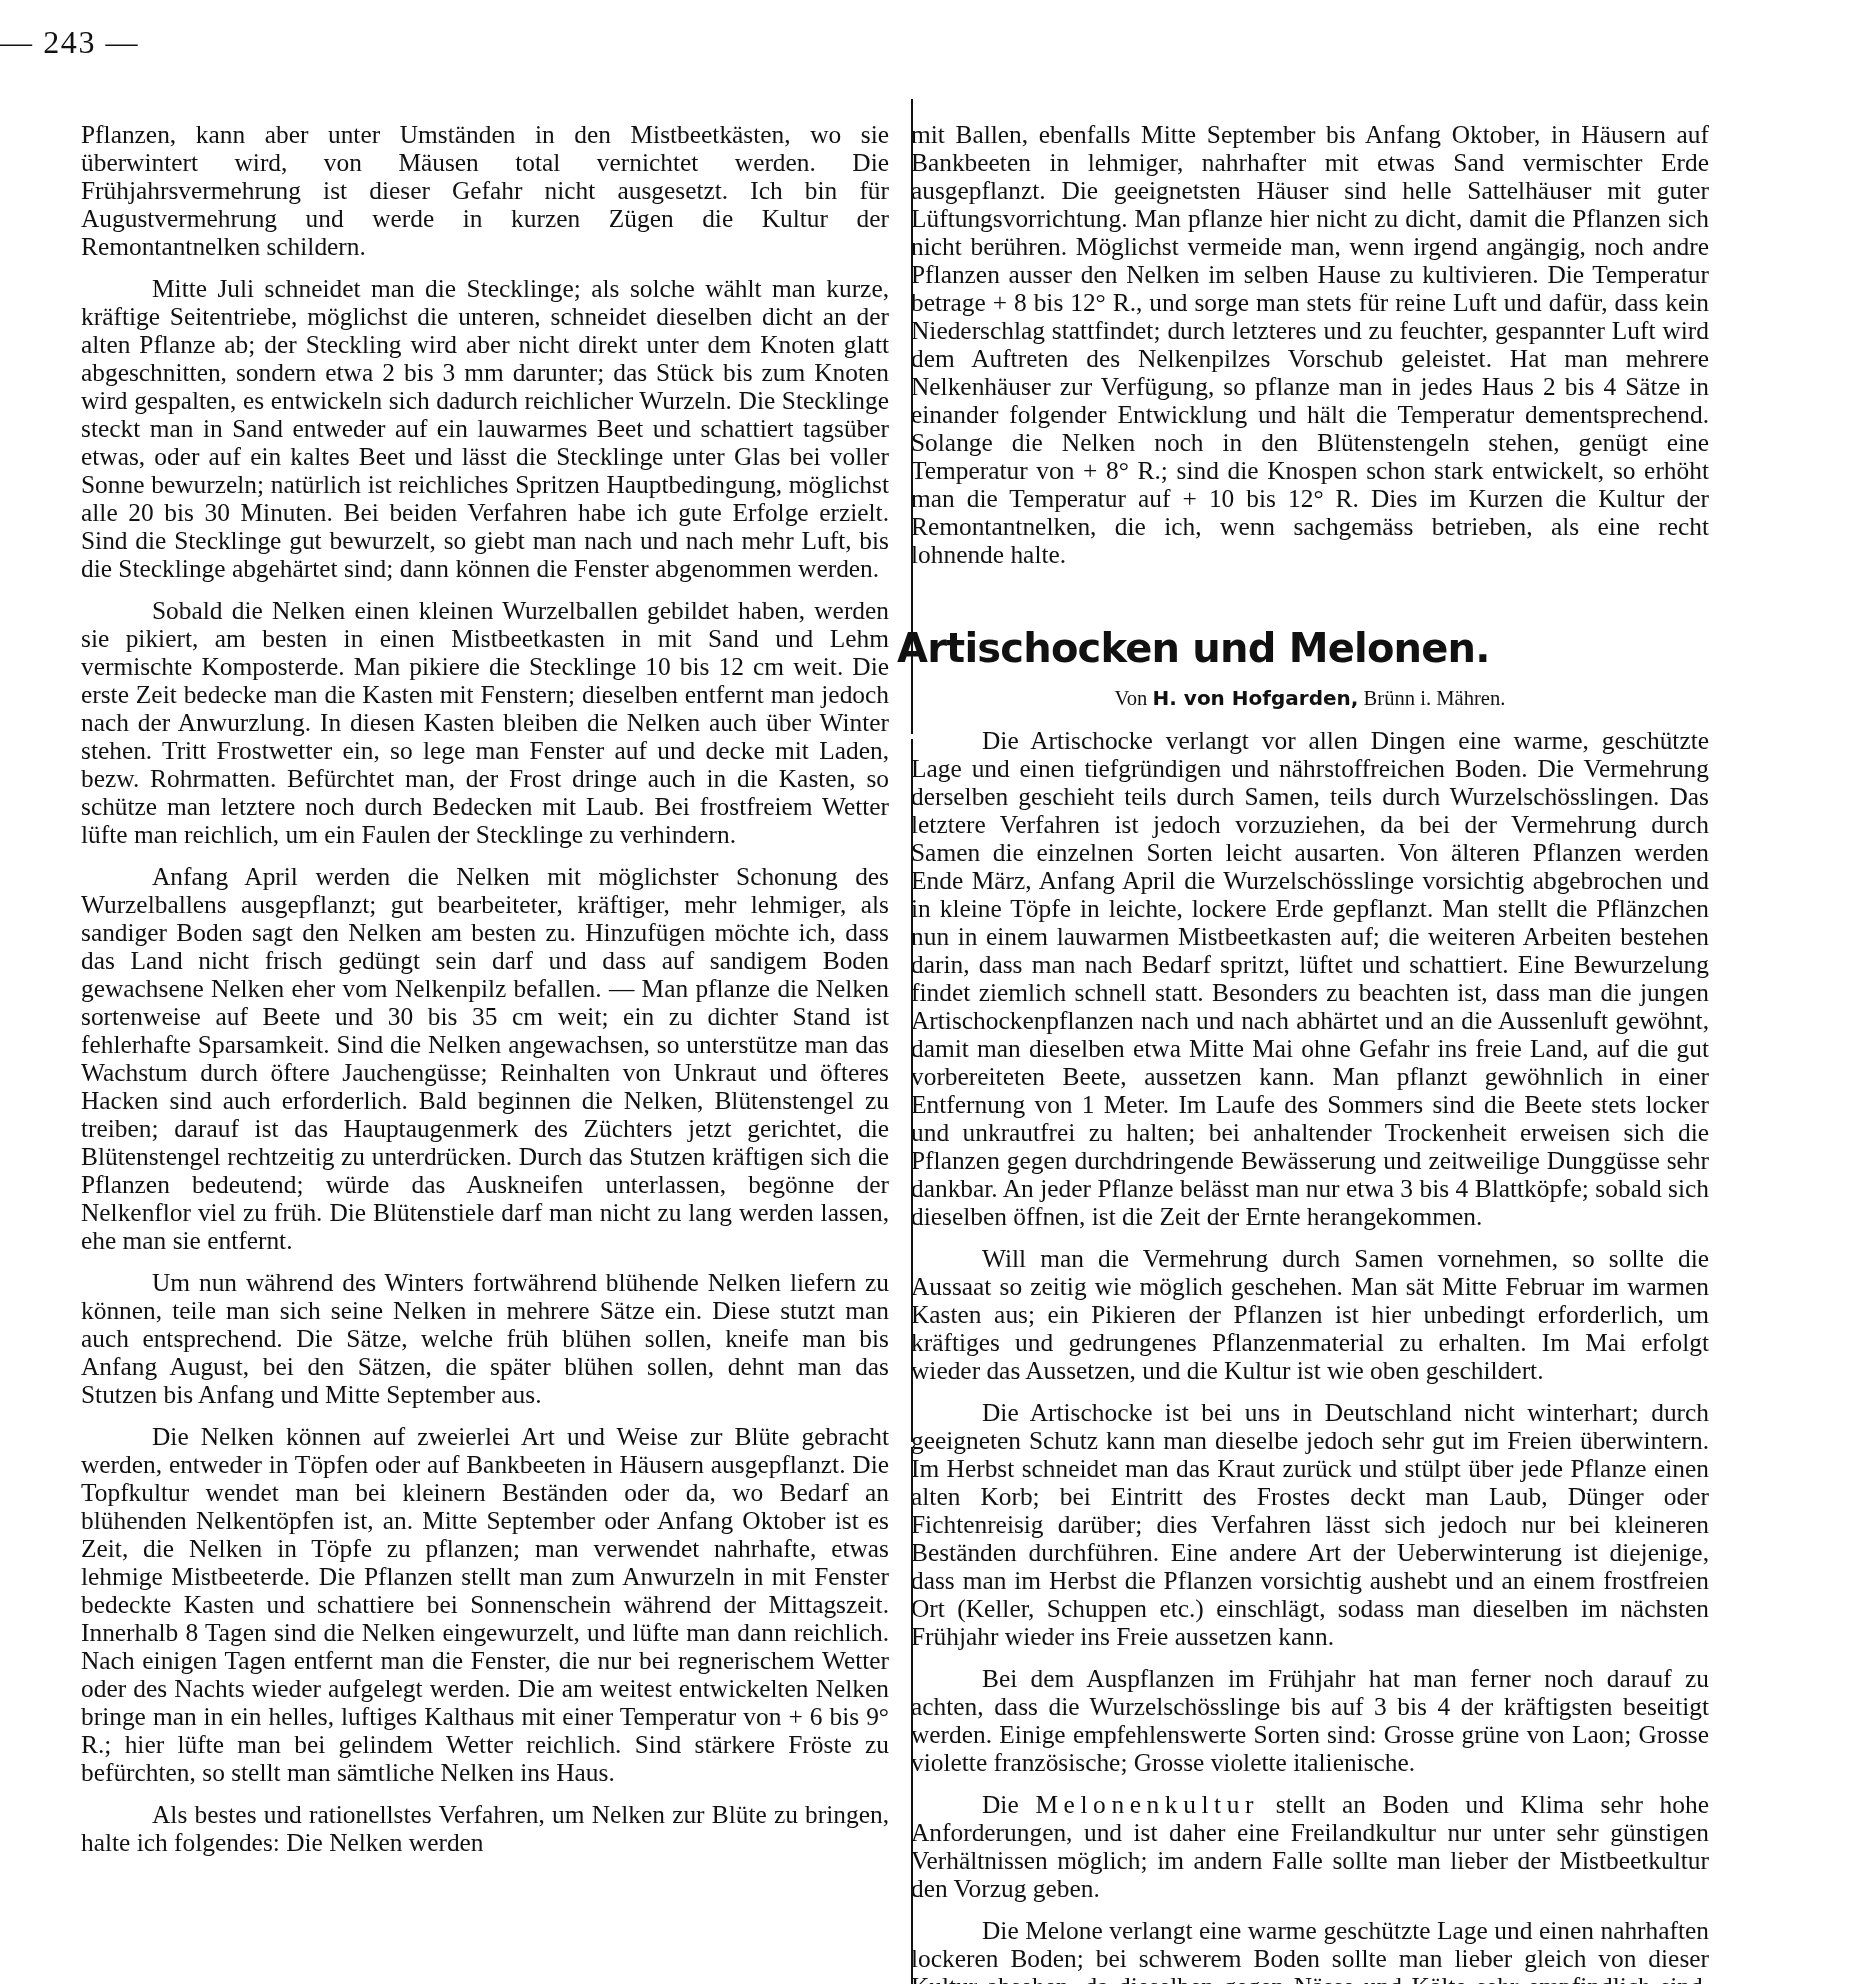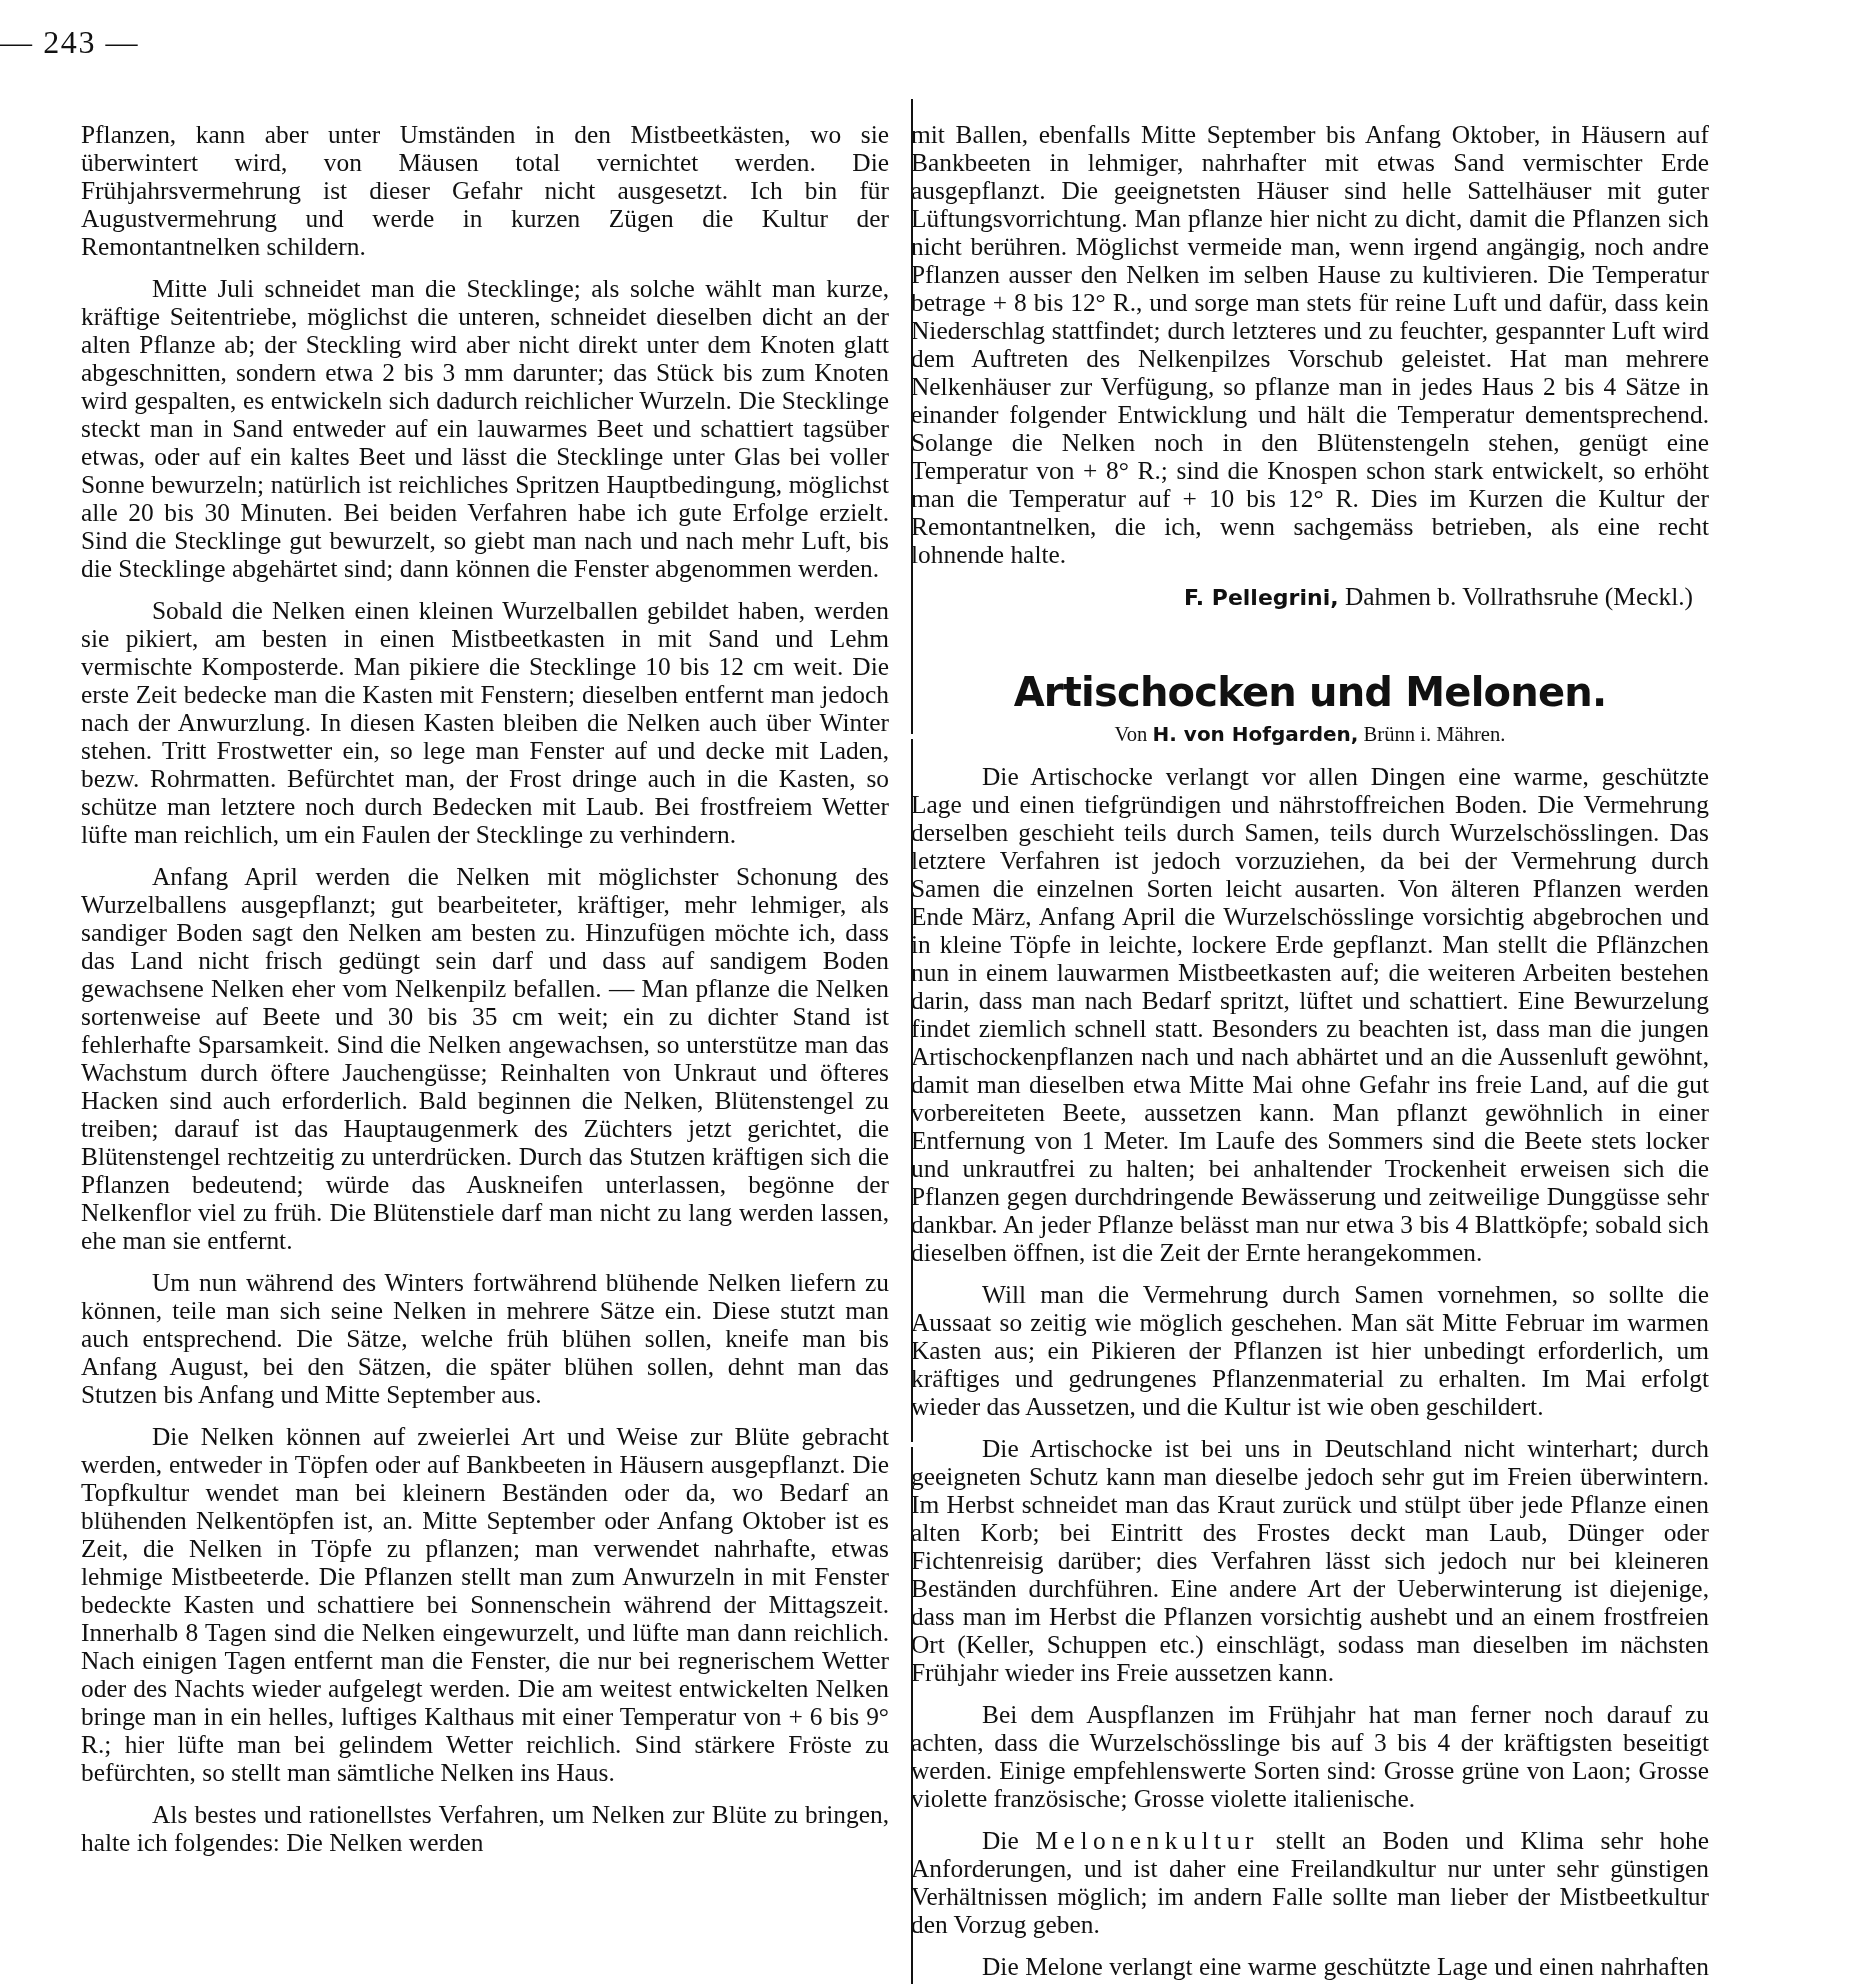--- a/index.html
+++ b/index.html
@@ -26,23 +26,23 @@
   .rule-2 { top: 739px; height: 703px; }
   .rule-3 { top: 1447px; height: 703px; }
   p { margin: 14px; text-indent: 0; }
   p.indent { text-indent: 71px; }
   p.gap { margin-top: 9.5px; }
   .signature {
     text-align: right; padding-right: 16px;
   }
   .signature b { font-family: "DejaVu Sans", sans-serif; font-weight: bold; font-size: 22px; }
   .article-title {
-    text-align: center; font-family: "DejaVu Sans", sans-serif;
+    text-align: left; font-family: "DejaVu Sans", sans-serif;
     font-weight: bold; font-size: 40px; line-height: 48px;
-    margin-top: 56px; margin-bottom: 4px; letter-spacing: -0.8px;
+    margin-top: 56px; margin-bottom: 12px; letter-spacing: -0.8px;
   }
   .article-ref { text-align: center; font-size: 25.4px; line-height: 29px; }
   .article-byline { text-align: center; font-size: 20.6px; line-height: 28px; margin-bottom: 3px; }
   .article-byline b { font-family: "DejaVu Sans", sans-serif; font-size: 20px; }
   .spaced { letter-spacing: 5.6px; }
 </style>
 </head>
 <body>
 
 <div class="page-number">— 243 —</div>
@@ -56,24 +56,20 @@
   <p class="indent">Mitte Juli schneidet man die Stecklinge; als solche wählt man kurze, kräftige Seitentriebe, möglichst die unteren, schneidet dieselben dicht an der alten Pflanze ab; der Steckling wird aber nicht direkt unter dem Knoten glatt abgeschnitten, sondern etwa 2 bis 3 mm darunter; das Stück bis zum Knoten wird gespalten, es entwickeln sich dadurch reichlicher Wurzeln. Die Stecklinge steckt man in Sand entweder auf ein lauwarmes Beet und schattiert tagsüber etwas, oder auf ein kaltes Beet und lässt die Stecklinge unter Glas bei voller Sonne bewurzeln; natürlich ist reichliches Spritzen Hauptbedingung, möglichst alle 20 bis 30 Minuten. Bei beiden Verfahren habe ich gute Erfolge erzielt. Sind die Stecklinge gut bewurzelt, so giebt man nach und nach mehr Luft, bis die Stecklinge abgehärtet sind; dann können die Fenster abgenommen werden.</p>
   <p class="indent">Sobald die Nelken einen kleinen Wurzelballen gebildet haben, werden sie pikiert, am besten in einen Mistbeetkasten in mit Sand und Lehm vermischte Komposterde. Man pikiere die Stecklinge 10 bis 12 cm weit. Die erste Zeit bedecke man die Kasten mit Fenstern; dieselben entfernt man jedoch nach der Anwurzlung. In diesen Kasten bleiben die Nelken auch über Winter stehen. Tritt Frostwetter ein, so lege man Fenster auf und decke mit Laden, bezw. Rohrmatten. Befürchtet man, der Frost dringe auch in die Kasten, so schütze man letztere noch durch Bedecken mit Laub. Bei frostfreiem Wetter lüfte man reichlich, um ein Faulen der Stecklinge zu verhindern.</p>
   <p class="indent">Anfang April werden die Nelken mit möglichster Schonung des Wurzelballens ausgepflanzt; gut bearbeiteter, kräftiger, mehr lehmiger, als sandiger Boden sagt den Nelken am besten zu. Hinzufügen möchte ich, dass das Land nicht frisch gedüngt sein darf und dass auf sandigem Boden gewachsene Nelken eher vom Nelkenpilz befallen. — Man pflanze die Nelken sortenweise auf Beete und 30 bis 35 cm weit; ein zu dichter Stand ist fehlerhafte Sparsamkeit. Sind die Nelken angewachsen, so unterstütze man das Wachstum durch öftere Jauchengüsse; Reinhalten von Unkraut und öfteres Hacken sind auch erforderlich. Bald beginnen die Nelken, Blütenstengel zu treiben; darauf ist das Hauptaugenmerk des Züchters jetzt gerichtet, die Blütenstengel rechtzeitig zu unterdrücken. Durch das Stutzen kräftigen sich die Pflanzen bedeutend; würde das Auskneifen unterlassen, begönne der Nelkenflor viel zu früh. Die Blütenstiele darf man nicht zu lang werden lassen, ehe man sie entfernt.</p>
   <p class="indent">Um nun während des Winters fortwährend blühende Nelken liefern zu können, teile man sich seine Nelken in mehrere Sätze ein. Diese stutzt man auch entsprechend. Die Sätze, welche früh blühen sollen, kneife man bis Anfang August, bei den Sätzen, die später blühen sollen, dehnt man das Stutzen bis Anfang und Mitte September aus.</p>
   <p class="indent gap">Die Nelken können auf zweierlei Art und Weise zur Blüte gebracht werden, entweder in Töpfen oder auf Bankbeeten in Häusern ausgepflanzt. Die Topfkultur wendet man bei kleinern Beständen oder da, wo Bedarf an blühenden Nelkentöpfen ist, an. Mitte September oder Anfang Oktober ist es Zeit, die Nelken in Töpfe zu pflanzen; man verwendet nahrhafte, etwas lehmige Mistbeeterde. Die Pflanzen stellt man zum Anwurzeln in mit Fenster bedeckte Kasten und schattiere bei Sonnenschein während der Mittagszeit. Innerhalb 8 Tagen sind die Nelken eingewurzelt, und lüfte man dann reichlich. Nach einigen Tagen entfernt man die Fenster, die nur bei regnerischem Wetter oder des Nachts wieder aufgelegt werden. Die am weitest entwickelten Nelken bringe man in ein helles, luftiges Kalthaus mit einer Temperatur von + 6 bis 9° R.; hier lüfte man bei gelindem Wetter reichlich. Sind stärkere Fröste zu befürchten, so stellt man sämtliche Nelken ins Haus.</p>
   <p class="indent">Als bestes und rationellstes Verfahren, um Nelken zur Blüte zu bringen, halte ich folgendes: Die Nelken werden</p>
 </div>
 
 <div class="column col-right">
   <p>mit Ballen, ebenfalls Mitte September bis Anfang Oktober, in Häusern auf Bankbeeten in lehmiger, nahrhafter mit etwas Sand vermischter Erde ausgepflanzt. Die geeignetsten Häuser sind helle Sattelhäuser mit guter Lüftungsvorrichtung. Man pflanze hier nicht zu dicht, damit die Pflanzen sich nicht berühren. Möglichst vermeide man, wenn irgend angängig, noch andre Pflanzen ausser den Nelken im selben Hause zu kultivieren. Die Temperatur betrage + 8 bis 12° R., und sorge man stets für reine Luft und dafür, dass kein Niederschlag stattfindet; durch letzteres und zu feuchter, gespannter Luft wird dem Auftreten des Nelkenpilzes Vorschub geleistet. Hat man mehrere Nelkenhäuser zur Verfügung, so pflanze man in jedes Haus 2 bis 4 Sätze in einander folgender Entwicklung und hält die Temperatur dementsprechend. Solange die Nelken noch in den Blütenstengeln stehen, genügt eine Temperatur von + 8° R.; sind die Knospen schon stark entwickelt, so erhöht man die Temperatur auf + 10 bis 12° R. Dies im Kurzen die Kultur der Remontantnelken, die ich, wenn sachgemäss betrieben, als eine recht lohnende halte.</p>
-  <p class="signature">
-    <b>F. Pellegrini,</b>
-    <span>Dahmen b. Vollrathsruhe (Meckl.)</span>
-  </p>
 
   <div class="article-title">Artischocken und Melonen.</div>
   <div class="article-byline">
     <span>Von</span>
     <b>H. von Hofgarden,</b>
     <span>Brünn i. Mähren.</span>
   </div>
 
   <p class="indent">Die Artischocke verlangt vor allen Dingen eine warme, geschützte Lage und einen tiefgründigen und nährstoffreichen Boden. Die Vermehrung derselben geschieht teils durch Samen, teils durch Wurzelschösslingen. Das letztere Verfahren ist jedoch vorzuziehen, da bei der Vermehrung durch Samen die einzelnen Sorten leicht ausarten. Von älteren Pflanzen werden Ende März, Anfang April die Wurzelschösslinge vorsichtig abgebrochen und in kleine Töpfe in leichte, lockere Erde gepflanzt. Man stellt die Pflänzchen nun in einem lauwarmen Mistbeetkasten auf; die weiteren Arbeiten bestehen darin, dass man nach Bedarf spritzt, lüftet und schattiert. Eine Bewurzelung findet ziemlich schnell statt. Besonders zu beachten ist, dass man die jungen Artischockenpflanzen nach und nach abhärtet und an die Aussenluft gewöhnt, damit man dieselben etwa Mitte Mai ohne Gefahr ins freie Land, auf die gut vorbereiteten Beete, aussetzen kann. Man pflanzt gewöhnlich in einer Entfernung von 1 Meter. Im Laufe des Sommers sind die Beete stets locker und unkrautfrei zu halten; bei anhaltender Trockenheit erweisen sich die Pflanzen gegen durchdringende Bewässerung und zeitweilige Dunggüsse sehr dankbar. An jeder Pflanze belässt man nur etwa 3 bis 4 Blattköpfe; sobald sich dieselben öffnen, ist die Zeit der Ernte herangekommen.</p>
   <p class="indent">Will man die Vermehrung durch Samen vornehmen, so sollte die Aussaat so zeitig wie möglich geschehen. Man sät Mitte Februar im warmen Kasten aus; ein Pikieren der Pflanzen ist hier unbedingt erforderlich, um kräftiges und gedrungenes Pflanzenmaterial zu erhalten. Im Mai erfolgt wieder das Aussetzen, und die Kultur ist wie oben geschildert.</p>

